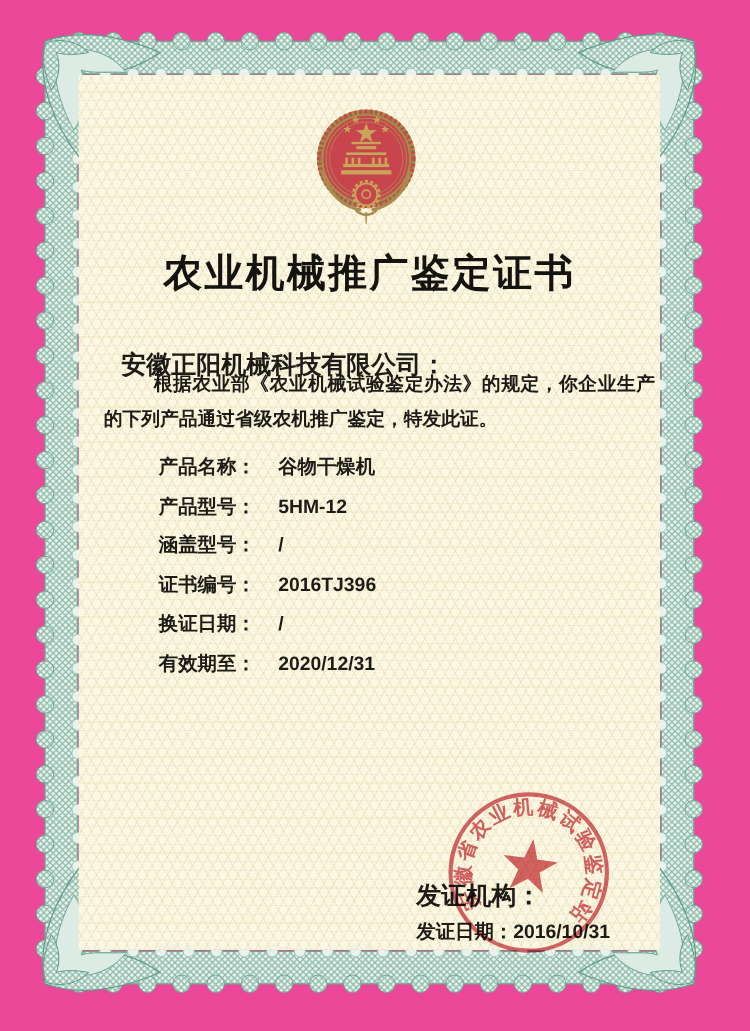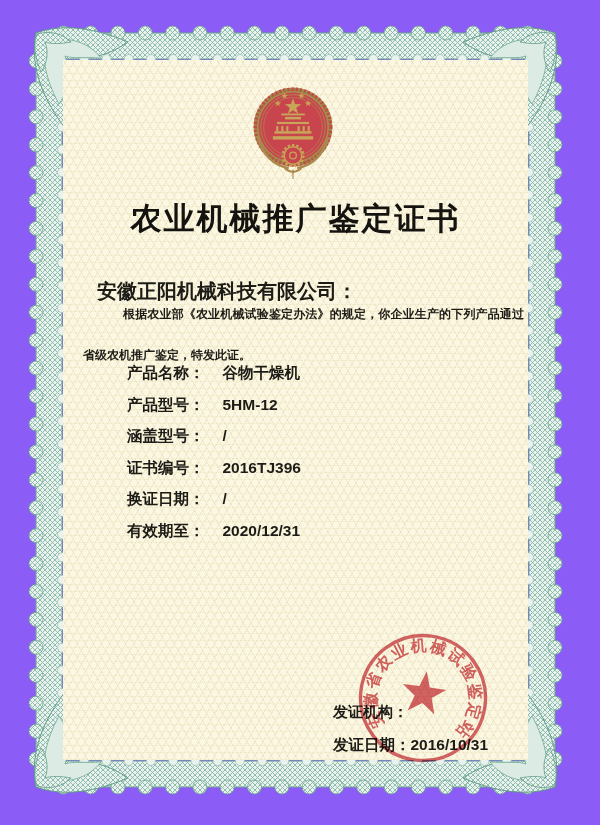--- a/index.html
+++ b/index.html
@@ -1,46 +1,46 @@
 <!DOCTYPE html>
 <html><head>
 <meta charset="utf-8">
 <style>
   html,body{margin:0;padding:0;background:#ffffff;}
   .page{
-    position:relative;width:600px;height:825px;background:#8b5cf6;overflow:hidden;
+    position:relative;width:600px;height:825px;background:#ec4899;overflow:hidden;
     font-family:"Liberation Sans",sans-serif;color:#1d1b16;
   }
   .border-layer{position:absolute;left:0;top:0;width:600px;height:825px;pointer-events:none;}
   .paper{
     position:absolute;left:63px;top:60px;width:465px;height:700px;
     background-color:#fbf7e2;
     background-image:
       repeating-linear-gradient(60deg,  rgba(206,192,128,.22) 0 1px, transparent 1px 7px),
       repeating-linear-gradient(-60deg, rgba(206,192,128,.22) 0 1px, transparent 1px 7px),
       repeating-linear-gradient(0deg,   rgba(206,192,128,.14) 0 1px, transparent 1px 7px);
   }
   .emblem{position:absolute;left:251px;top:85px;width:84px;height:99px;}
   .title{
     position:absolute;left:63px;top:198px;width:465px;text-align:center;
     font-family:"Liberation Serif",serif;font-size:31px;font-weight:bold;letter-spacing:2px;
     color:#15130f;white-space:nowrap;
   }
   .company{position:absolute;left:97px;top:278px;font-size:20px;font-weight:bold;white-space:nowrap;}
   .body-text{
     position:absolute;left:83px;top:294px;width:441px;
-    font-size:12px;line-height:41px;font-weight:bold;text-align:justify;text-indent:40px;
+    font-size:15px;line-height:28px;font-weight:bold;text-align:justify;text-indent:40px;
   }
   .field{position:absolute;left:127px;font-size:15.5px;font-weight:bold;white-space:nowrap;}
   .field .lbl{margin-right:18px;}
   .field-address{
     position:absolute;left:92px;top:552px;width:458px;
     font-size:15.5px;font-weight:bold;line-height:31.5px;text-indent:35px;
   }
-  .issuer{position:absolute;left:333px;top:703px;font-size:15px;font-weight:bold;white-space:nowrap;text-align:right;}
+  .issuer{position:absolute;left:333px;top:703px;font-size:20px;font-weight:bold;white-space:nowrap;text-align:right;}
   .issue-date{position:absolute;left:333px;top:735px;font-size:15.5px;font-weight:bold;white-space:nowrap;}
   .stamp{
     position:absolute;left:353px;top:628px;width:140px;height:140px;
     opacity:.88;mix-blend-mode:multiply;transform:rotate(8deg);
   }
 </style>
 </head>
 <body>
 
 <div class="page">

